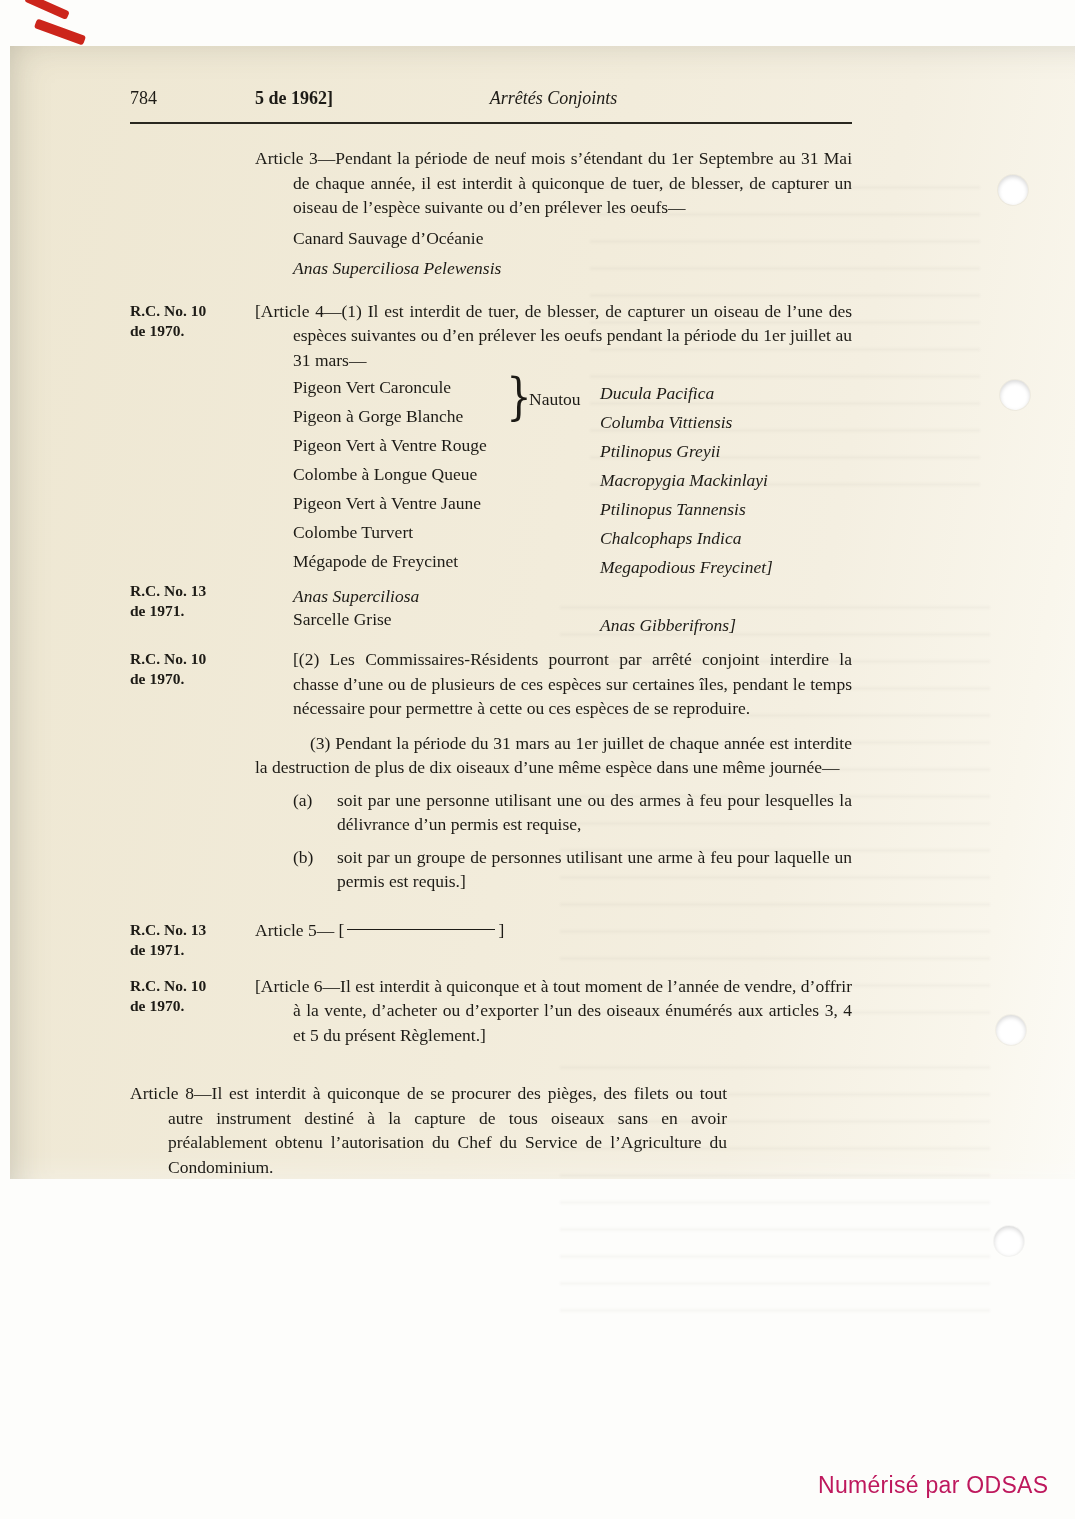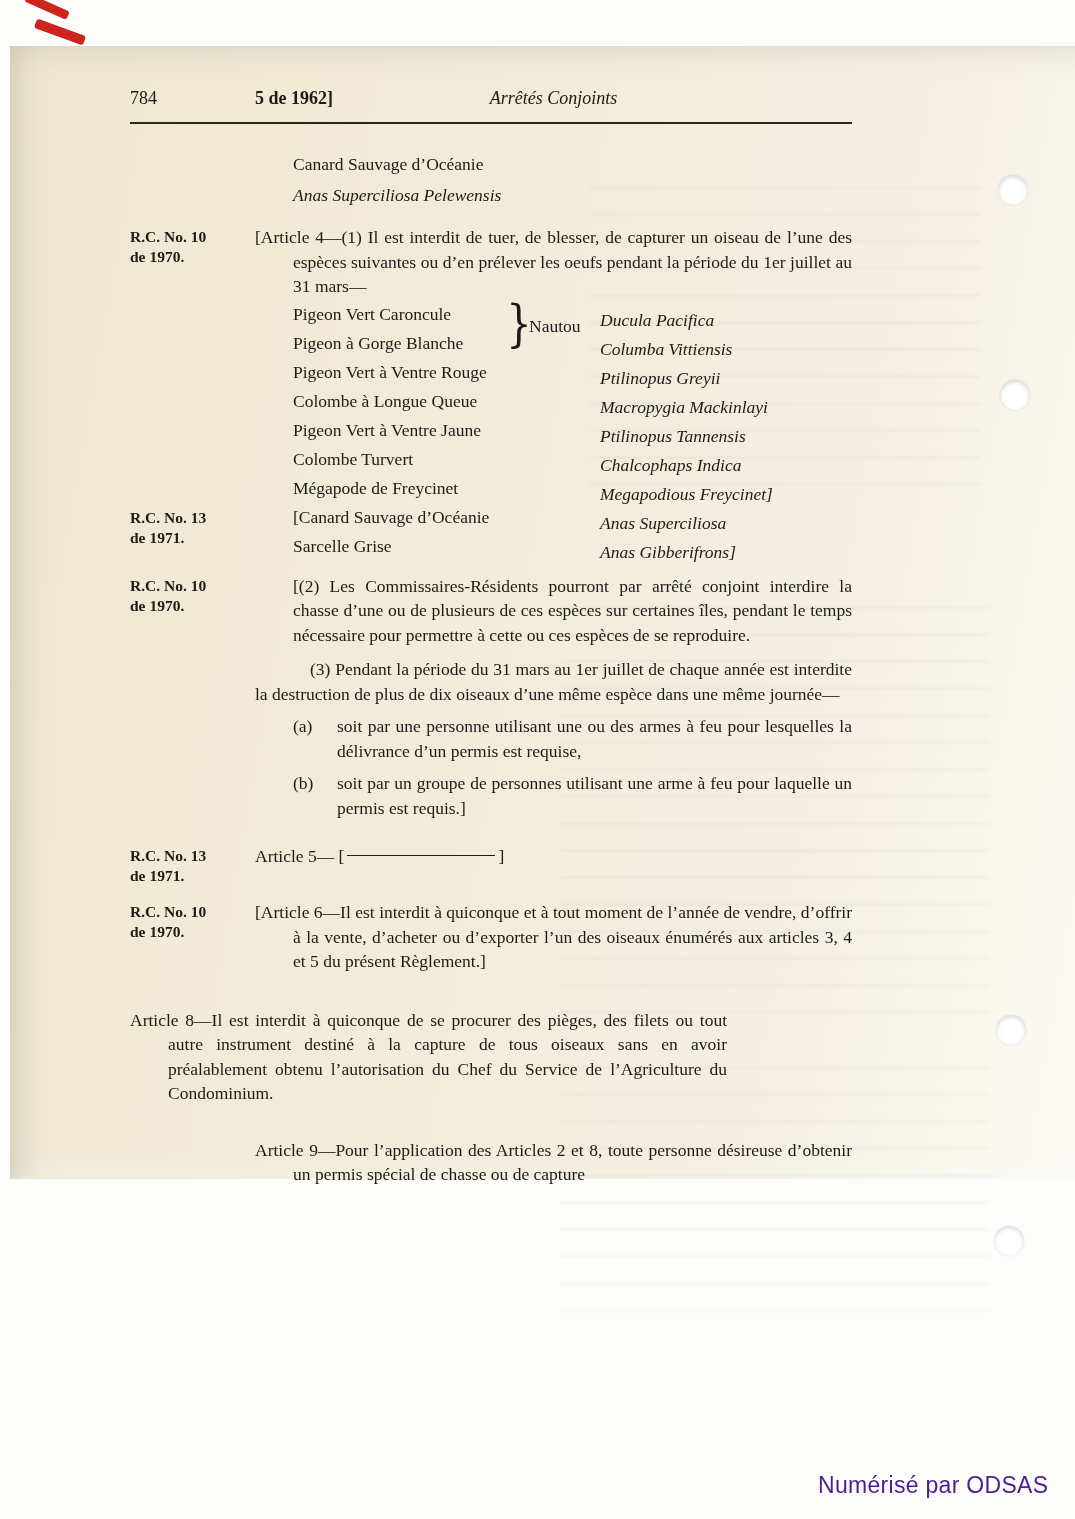--- a/index.html
+++ b/index.html
@@ -54,21 +54,21 @@
   .li{display:flex;padding-left:38px;margin-top:8px;text-align:justify;}
   .li .lab{width:44px;flex:none;}
   .li .txt{flex:1;}
   .blank{
     display:inline-block;width:148px;height:0;border-top:1.6px solid currentColor;
     vertical-align:middle;margin:0 3px;transform:translateY(-2px);
   }
   .footer-stamp{
     position:absolute;left:818px;top:1472px;
     font-family:"Liberation Sans","DejaVu Sans",sans-serif;
-    font-size:23px;color:#4c1d95;letter-spacing:.3px;
+    font-size:23px;color:#be185d;letter-spacing:.3px;
   }
 </style>
 </head>
 <body>
 
 <div class="page">
 
   <div class="showthrough" style="left:580px;top:140px;width:390px;height:320px;"></div>
   <div class="showthrough" style="left:550px;top:560px;width:430px;height:430px;"></div>
   <div class="showthrough" style="left:550px;top:1020px;width:430px;height:260px;"></div>
@@ -80,20 +80,21 @@
       <div class="hbody">
         <span class="href">5 de 1962]</span>
         <span class="htitle">Arrêtés Conjoints</span>
       </div>
     </div>
     <div class="rule"></div>
 
     <div class="sec" style="margin-top:22px;">
       <div class="nt"></div>
       <div class="bd">
+        <div class="hang">Article 3—Pendant la période de neuf mois s’étendant du 1er Septembre au 31 Mai de chaque année, il est interdit à quiconque de tuer, de blesser, de capturer un oiseau de l’espèce suivante ou d’en prélever les oeufs—</div>
         <div class="species">
           <span class="fr">Canard Sauvage d’Océanie</span>
           <span class="lat">Anas Superciliosa Pelewensis</span>
         </div>
       </div>
     </div>
 
     <div class="sec" style="margin-top:18px;">
       <div class="nt">
         <div>R.C. No. 10</div>
@@ -137,21 +138,20 @@
     </div>
 
     <div class="sec">
       <div class="nt">
         <div>R.C. No. 13</div>
         <div>de 1971.</div>
       </div>
       <div class="bd">
         <div class="birds" style="margin-top:0;">
           <div class="brow">
-              <span class="bfr">[Canard Sauvage d’Océanie</span>
               <span class="lat">Anas Superciliosa</span>
             </div>
           <div class="brow">
               <span class="bfr">Sarcelle Grise</span>
               <span class="lat">Anas Gibberifrons]</span>
             </div>
         </div>
       </div>
     </div>
 
@@ -203,23 +203,20 @@
 
     <div class="sec" style="margin-top:32px;flex-direction:column;">
       <div class="nt"></div>
       <div class="bd">
         <div class="hang">Article 8—Il est interdit à quiconque de se procurer des pièges, des filets ou tout autre instrument destiné à la capture de tous oiseaux sans en avoir préalablement obtenu l’autorisation du Chef du Service de l’Agriculture du Condominium.</div>
       </div>
     </div>
 
     <div class="sec" style="margin-top:32px;">
       <div class="nt"></div>
-      <div class="bd">
-        <div class="hang">Article 9—Pour l’application des Articles 2 et 8, toute personne désireuse d’obtenir un permis spécial de chasse ou de capture</div>
-      </div>
     </div>
 
   </div>
 </div>
 
 <div class="redmark m1"></div>
 <div class="redmark m2"></div>
 
 <div class="hole" style="left:998px;top:175px;"></div>
 <div class="hole" style="left:1000px;top:380px;"></div>

